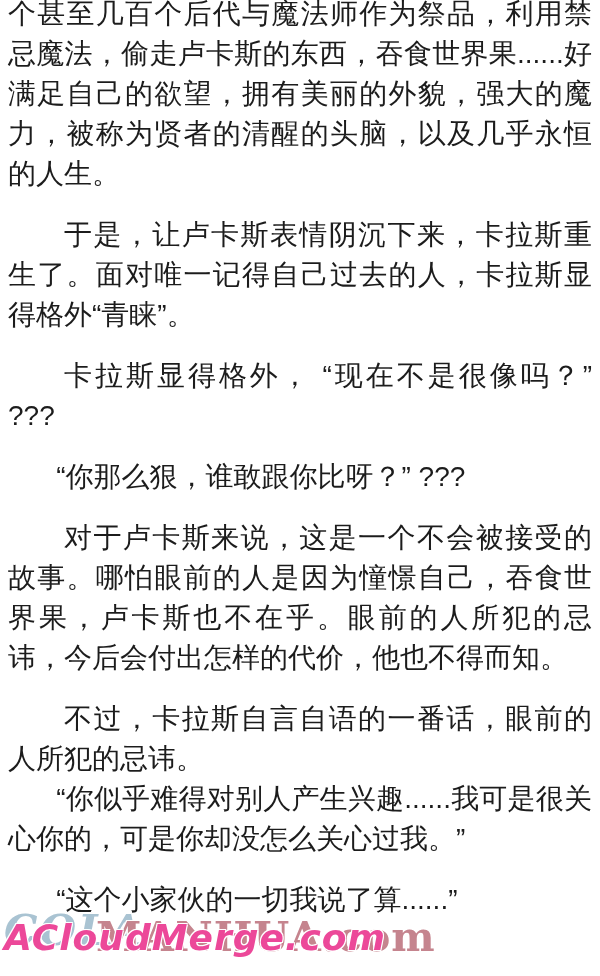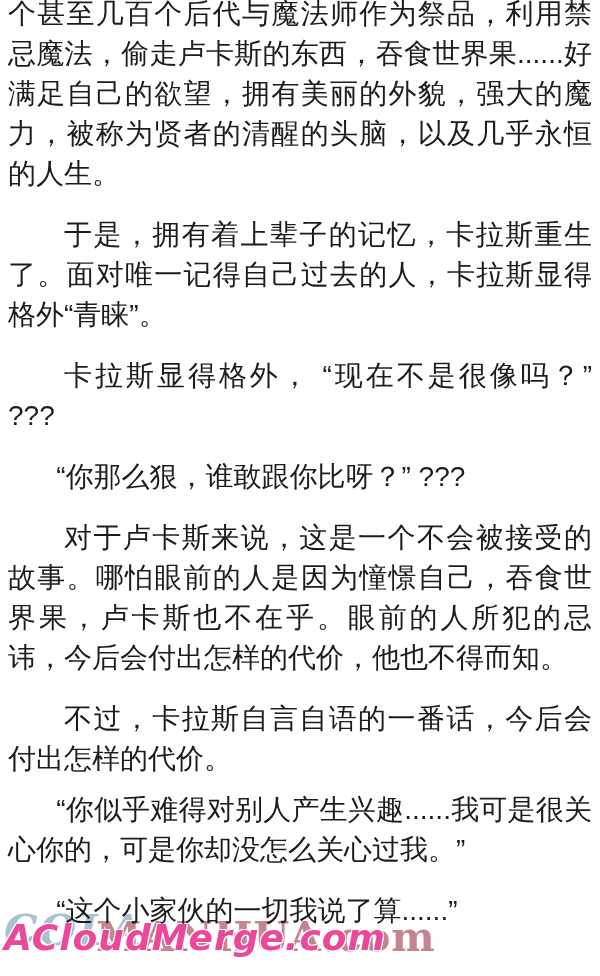--- a/index.html
+++ b/index.html
@@ -36,21 +36,21 @@
   .content p.first {
     margin-top: -6px;
   }
   .content p.ind {
     text-indent: 2em;
   }
   .content p.qind {
     text-indent: 1.72em;
   }
   .content p.tight {
-    margin-top: 11px;
+    margin-top: 0;
   }
   
   .wm {
     position: absolute;
     z-index: 1;
     white-space: nowrap;
     text-shadow:
       -1px -1px 0 #ffffff,
        1px -1px 0 #ffffff,
       -1px  1px 0 #ffffff,
@@ -96,23 +96,23 @@
 <div class="page">
 
   <div class="wm wm-cola">COLA</div>
 
   <div class="wm wm-manhua">MANHUA.com</div>
 
   <div class="wm wm-acm">ACloudMerge.com</div>
 
   <div class="content">
     <p class="first">个甚至几百个后代与魔法师作为祭品，利用禁忌魔法，偷走卢卡斯的东西，吞食世界果......好满足自己的欲望，拥有美丽的外貌，强大的魔力，被称为贤者的清醒的头脑，以及几乎永恒的人生。</p>
-    <p class="ind">于是，拥有着上辈子的记忆，卡拉斯重生了。面对唯一记得自己过去的人，卡拉斯显得格外“青睐”。</p>
+    <p class="ind">于是，让卢卡斯表情阴沉下来，卡拉斯重生了。面对唯一记得自己过去的人，卡拉斯显得格外“青睐”。</p>
     <p class="ind">卡拉斯显得格外， “现在不是很像吗？” ???</p>
     <p class="qind">“你那么狠，谁敢跟你比呀？” ???</p>
     <p class="ind">对于卢卡斯来说，这是一个不会被接受的故事。哪怕眼前的人是因为憧憬自己，吞食世界果，卢卡斯也不在乎。眼前的人所犯的忌讳，今后会付出怎样的代价，他也不得而知。</p>
-    <p class="ind">不过，卡拉斯自言自语的一番话，今后会付出怎样的代价。</p>
+    <p class="ind">不过，卡拉斯自言自语的一番话，眼前的人所犯的忌讳。</p>
     <p class="qind tight">“你似乎难得对别人产生兴趣......我可是很关心你的，可是你却没怎么关心过我。”</p>
     <p class="qind">“这个小家伙的一切我说了算......”</p>
 
   </div>
 
 </div>
 
 </body></html>

